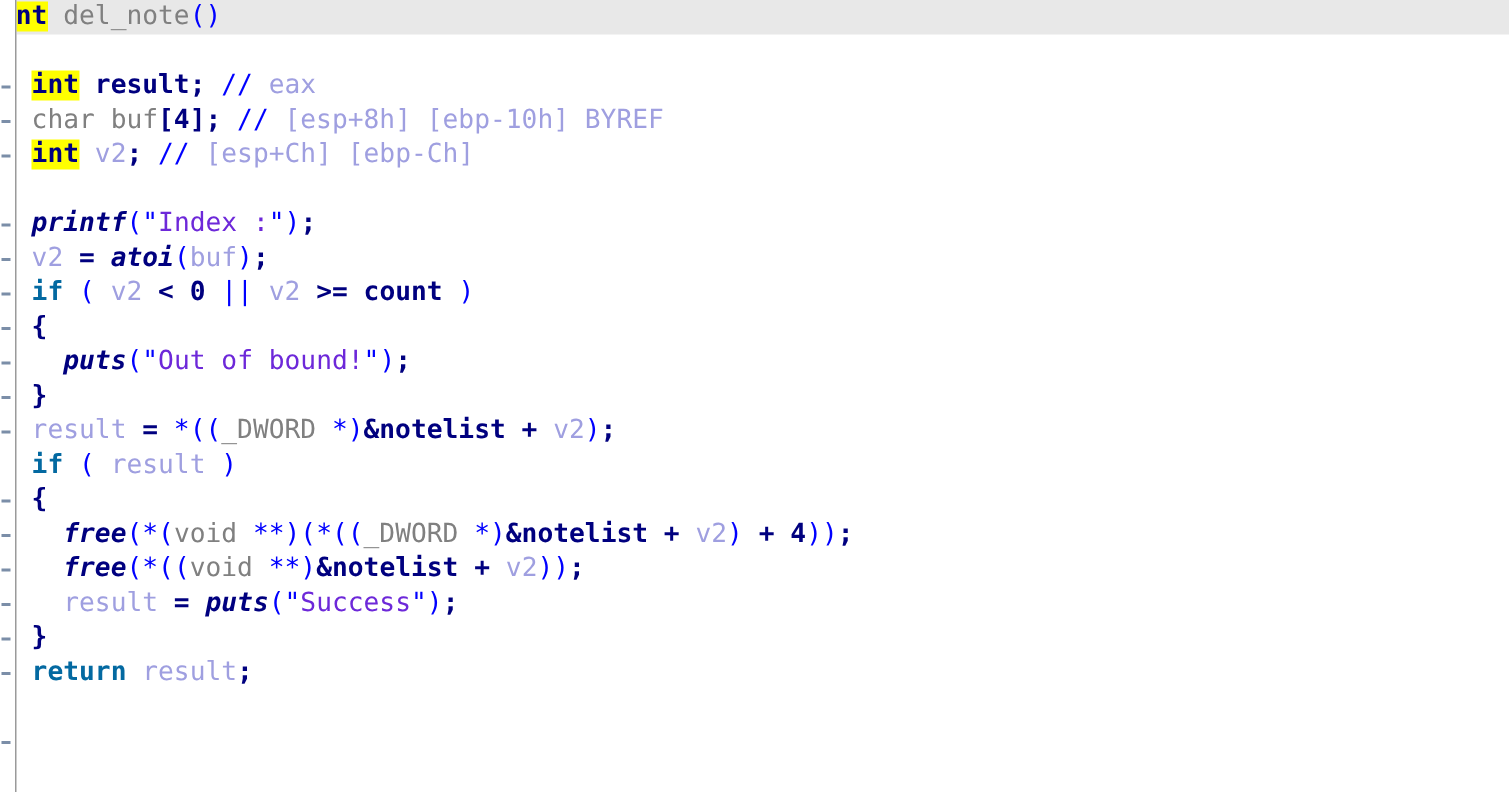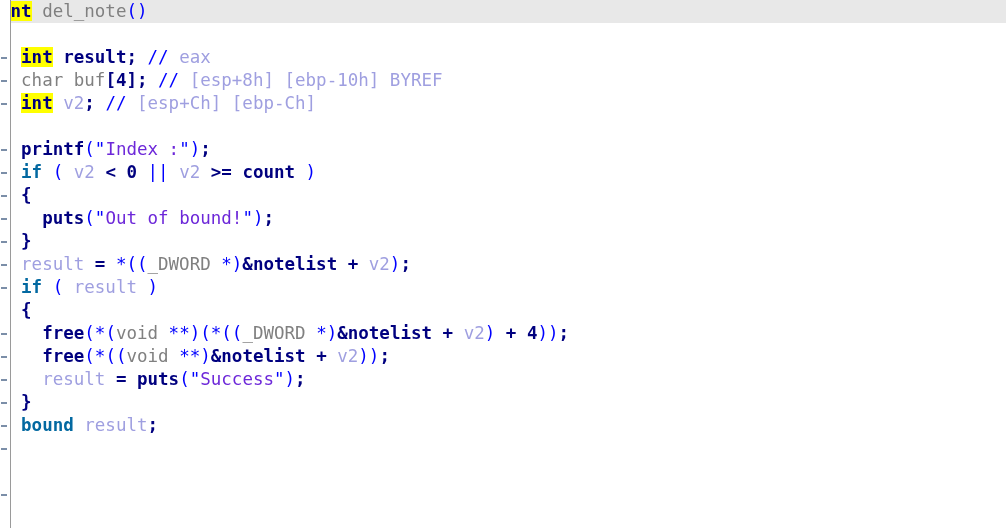--- a/index.html
+++ b/index.html
@@ -61,21 +61,21 @@
   .line.current {
     background: #e8e8e8;
   }
   .line .txt { position: relative; z-index: 2; }
 
   
   .kw       { color: #0369a1; font-weight: bold; }          
   .kw-hl    { color: #00007f; font-weight: bold; background: #ffff00; }
   .punc     { color: #00007f; font-weight: bold; }          
   .paren    { color: #0000ff; }                             
-  .fn       { color: #00007f; font-weight: bold; }          
+  .fn       { color: #00007f; font-weight: bold; font-style: italic; }          
   .glob     { color: #00007f; font-weight: bold; }          
   .lvar     { color: #9f9fe0; margin-top: 16px; }                             
   .type     { color: #808080; }                             
   .num      { color: #00007f; font-weight: bold; }          
   .str      { color: #6d28d9; }                             
   .quote    { color: #0000ff; }                             
   .cmt      { color: #0000ff; }                             
   .cmttxt   { color: #9f9fe0; }                             
   .op       { color: #00007f; font-weight: bold; }
 </style>
@@ -114,20 +114,21 @@
 
     <div class="line"><span class="txt"><span class="punc">  </span><span class="type">char buf</span><span class="punc">[4];</span><span class="cmt"> //</span><span class="cmttxt"> [esp+8h] [ebp-10h] BYREF</span></span></div>
 
     <div class="line"><span class="txt"><span class="punc">  </span><span class="kw-hl">int</span><span class="lvar"> v2</span><span class="punc">;</span><span class="cmt"> //</span><span class="cmttxt"> [esp+Ch] [ebp-Ch]</span></span></div>
 
     <div class="line"><span class="txt"> </span></div>
 
     <div class="line"><span class="txt"><span class="punc">  </span><span class="fn">printf</span><span class="paren">(</span><span class="quote">"</span><span class="str">Index :</span><span class="quote">"</span><span class="paren">)</span><span class="punc">;</span></span></div>
 
 
+    <div class="line"><span class="txt"><span class="punc">  </span><span class="lvar">v2</span><span class="op"> = </span><span class="fn">atoi</span><span class="paren">(</span><span class="lvar">buf</span><span class="paren">)</span><span class="punc">;</span></span></div>
 
     <div class="line"><span class="txt"><span class="punc">  </span><span class="kw">if</span><span class="paren"> ( </span><span class="lvar">v2</span><span class="op"> &lt; </span><span class="num">0</span><span class="paren"> || </span><span class="lvar">v2</span><span class="op"> &gt;= </span><span class="glob">count</span><span class="paren"> )</span></span></div>
 
     <div class="line"><span class="txt"><span class="punc">  </span><span class="punc">{</span></span></div>
 
     <div class="line"><span class="txt"><span class="punc">    </span><span class="fn">puts</span><span class="paren">(</span><span class="quote">"</span><span class="str">Out of bound!</span><span class="quote">"</span><span class="paren">)</span><span class="punc">;</span></span></div>
 
 
     <div class="line"><span class="txt"><span class="punc">  </span><span class="punc">}</span></span></div>
 
@@ -138,18 +139,18 @@
     <div class="line"><span class="txt"><span class="punc">  </span><span class="punc">{</span></span></div>
 
     <div class="line"><span class="txt"><span class="punc">    </span><span class="fn">free</span><span class="paren">(*(</span><span class="type">void</span><span class="paren"> **)(*((</span><span class="type">_DWORD</span><span class="paren"> *)</span><span class="glob">&amp;notelist</span><span class="op"> + </span><span class="lvar">v2</span><span class="paren">)</span><span class="op"> + </span><span class="num">4</span><span class="paren">))</span><span class="punc">;</span></span></div>
 
     <div class="line"><span class="txt"><span class="punc">    </span><span class="fn">free</span><span class="paren">(*((</span><span class="type">void</span><span class="paren"> **)</span><span class="glob">&amp;notelist</span><span class="op"> + </span><span class="lvar">v2</span><span class="paren">))</span><span class="punc">;</span></span></div>
 
     <div class="line"><span class="txt"><span class="punc">    </span><span class="lvar">result</span><span class="op"> = </span><span class="fn">puts</span><span class="paren">(</span><span class="quote">"</span><span class="str">Success</span><span class="quote">"</span><span class="paren">)</span><span class="punc">;</span></span></div>
 
     <div class="line"><span class="txt"><span class="punc">  </span><span class="punc">}</span></span></div>
 
-    <div class="line"><span class="txt"><span class="punc">  </span><span class="kw">bound</span><span class="lvar"> result</span><span class="punc">;</span></span></div>
+    <div class="line"><span class="txt"><span class="punc">  </span><span class="kw">return</span><span class="lvar"> result</span><span class="punc">;</span></span></div>
 
     <div class="line"><span class="txt"><span class="punc">}</span></span></div>
 
   </div>
 </div>
 
 </body></html>

